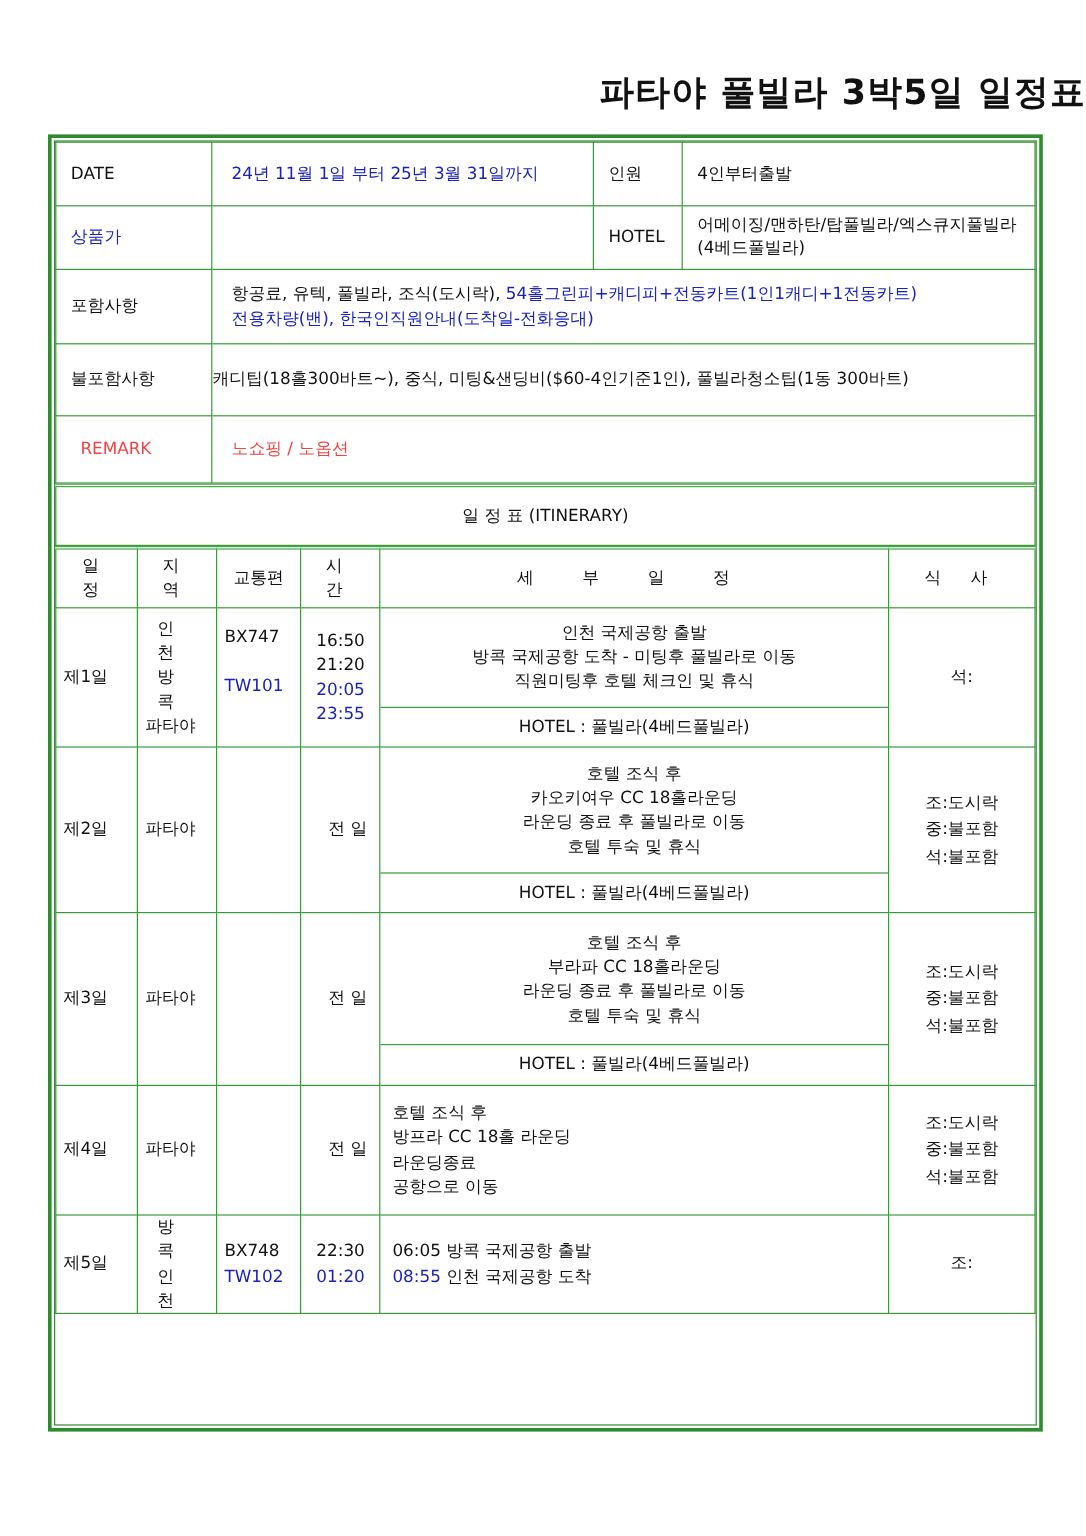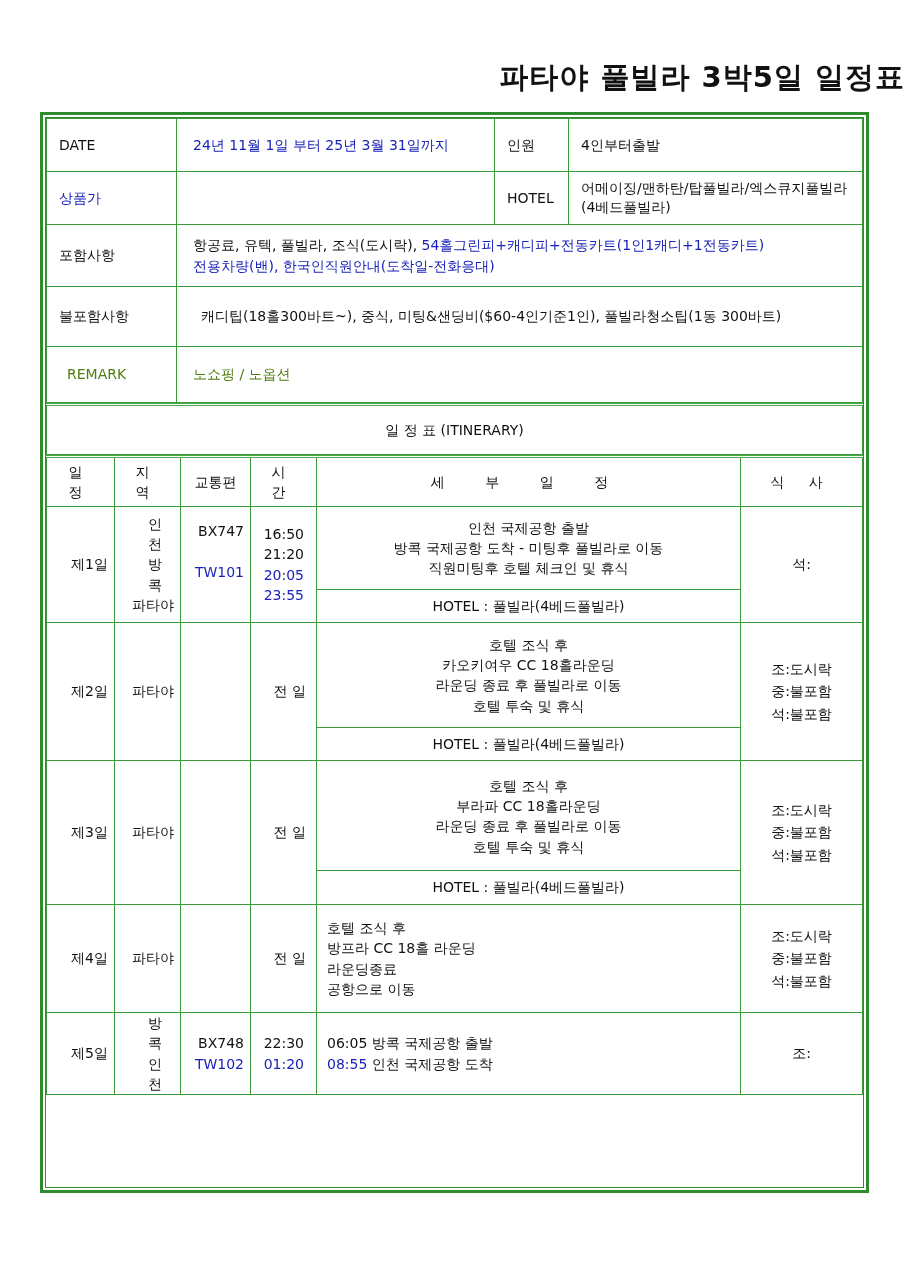--- a/index.html
+++ b/index.html
@@ -4,26 +4,26 @@
 <style>
   html, body { margin: 0; padding: 0; background: #ffffff; }
   body { width: 905px; height: 1280px; position: relative; font-family: "DejaVu Sans", sans-serif; color: #111; }
   .title { position: absolute; top: 58px; left: 0; width: 905px; text-align: right; font-size: 29px; font-weight: bold; letter-spacing: 1px; font-family: "DejaVu Sans", sans-serif; }
   .frame { position: absolute; left: 40px; top: 112px; width: 829px; height: 1081px; border: 3px solid #2e8b2e; box-sizing: border-box; padding: 2px; }
   .inner { position: relative; width: 100%; height: 100%; border: 1px solid #2e8b2e; box-sizing: border-box; }
   table { border-collapse: collapse; width: 100%; table-layout: fixed; }
   td { border: 1px solid #3a9a3a; font-size: 14px; vertical-align: middle; padding: 0 12px; box-sizing: border-box; line-height: 1.45; }
   .info td { height: 53px; }
   .blue { color: #1a23b8; }
-  .red { color: #4d7c0f; }
+  .red { color: #ef4444; }
   .itin-title td { height: 50px; text-align: center; font-size: 14px; }
   .sep { border-top: 3px double #4aa84a; }
   .sched td { padding: 0 6px; }
   .hdr td { height: 50px; text-align: center; letter-spacing: 10px; }
-  .center { text-align: right; }
+  .center { text-align: left; }
   .right { text-align: right; }
   .detail { padding-left: 10px !important; }
   .nopad { padding: 0 !important; }
   .subtable { width: 100%; border-collapse: collapse; height: 100%; }
   .subtable td { border: none; padding: 0 10px; text-align: center; }
   .subtable tr.hotel td { border-top: 1px solid #3a9a3a; height: 32px; }
   .note td { height: 46px; padding-left: 24px; }
   .meal { text-align: center; line-height: 1.6; }
 </style>
 </head>
@@ -58,21 +58,21 @@
     </tr>
     <tr>
       <td style="height:62px">포함사항</td>
       <td colspan="3" style="padding-left:16px;line-height:1.5">
         <span>항공료, 유텍, 풀빌라, 조식(도시락), </span><span class="blue">54홀그린피+캐디피+전동카트(1인1캐디+1전동카트)</span><br>
         <span class="blue">전용차량(밴), 한국인직원안내(도착일-전화응대)</span>
       </td>
     </tr>
     <tr>
       <td style="height:60px">불포함사항</td>
-      <td colspan="3" style="padding-left:24px">캐디팁(18홀300바트~), 중식, 미팅&amp;샌딩비($60-4인기준1인), 풀빌라청소팁(1동 300바트)</td>
+      <td colspan="3" style="padding-left:0">캐디팁(18홀300바트~), 중식, 미팅&amp;샌딩비($60-4인기준1인), 풀빌라청소팁(1동 300바트)</td>
     </tr>
     <tr>
       <td class="red" style="height:56px;padding-left:20px">REMARK</td>
       <td colspan="3" class="red" style="padding-left:16px">노쇼핑 / 노옵션</td>
     </tr>
   </tbody>
       </table>
 
   <table class="itin-title sep">
     <tbody>

